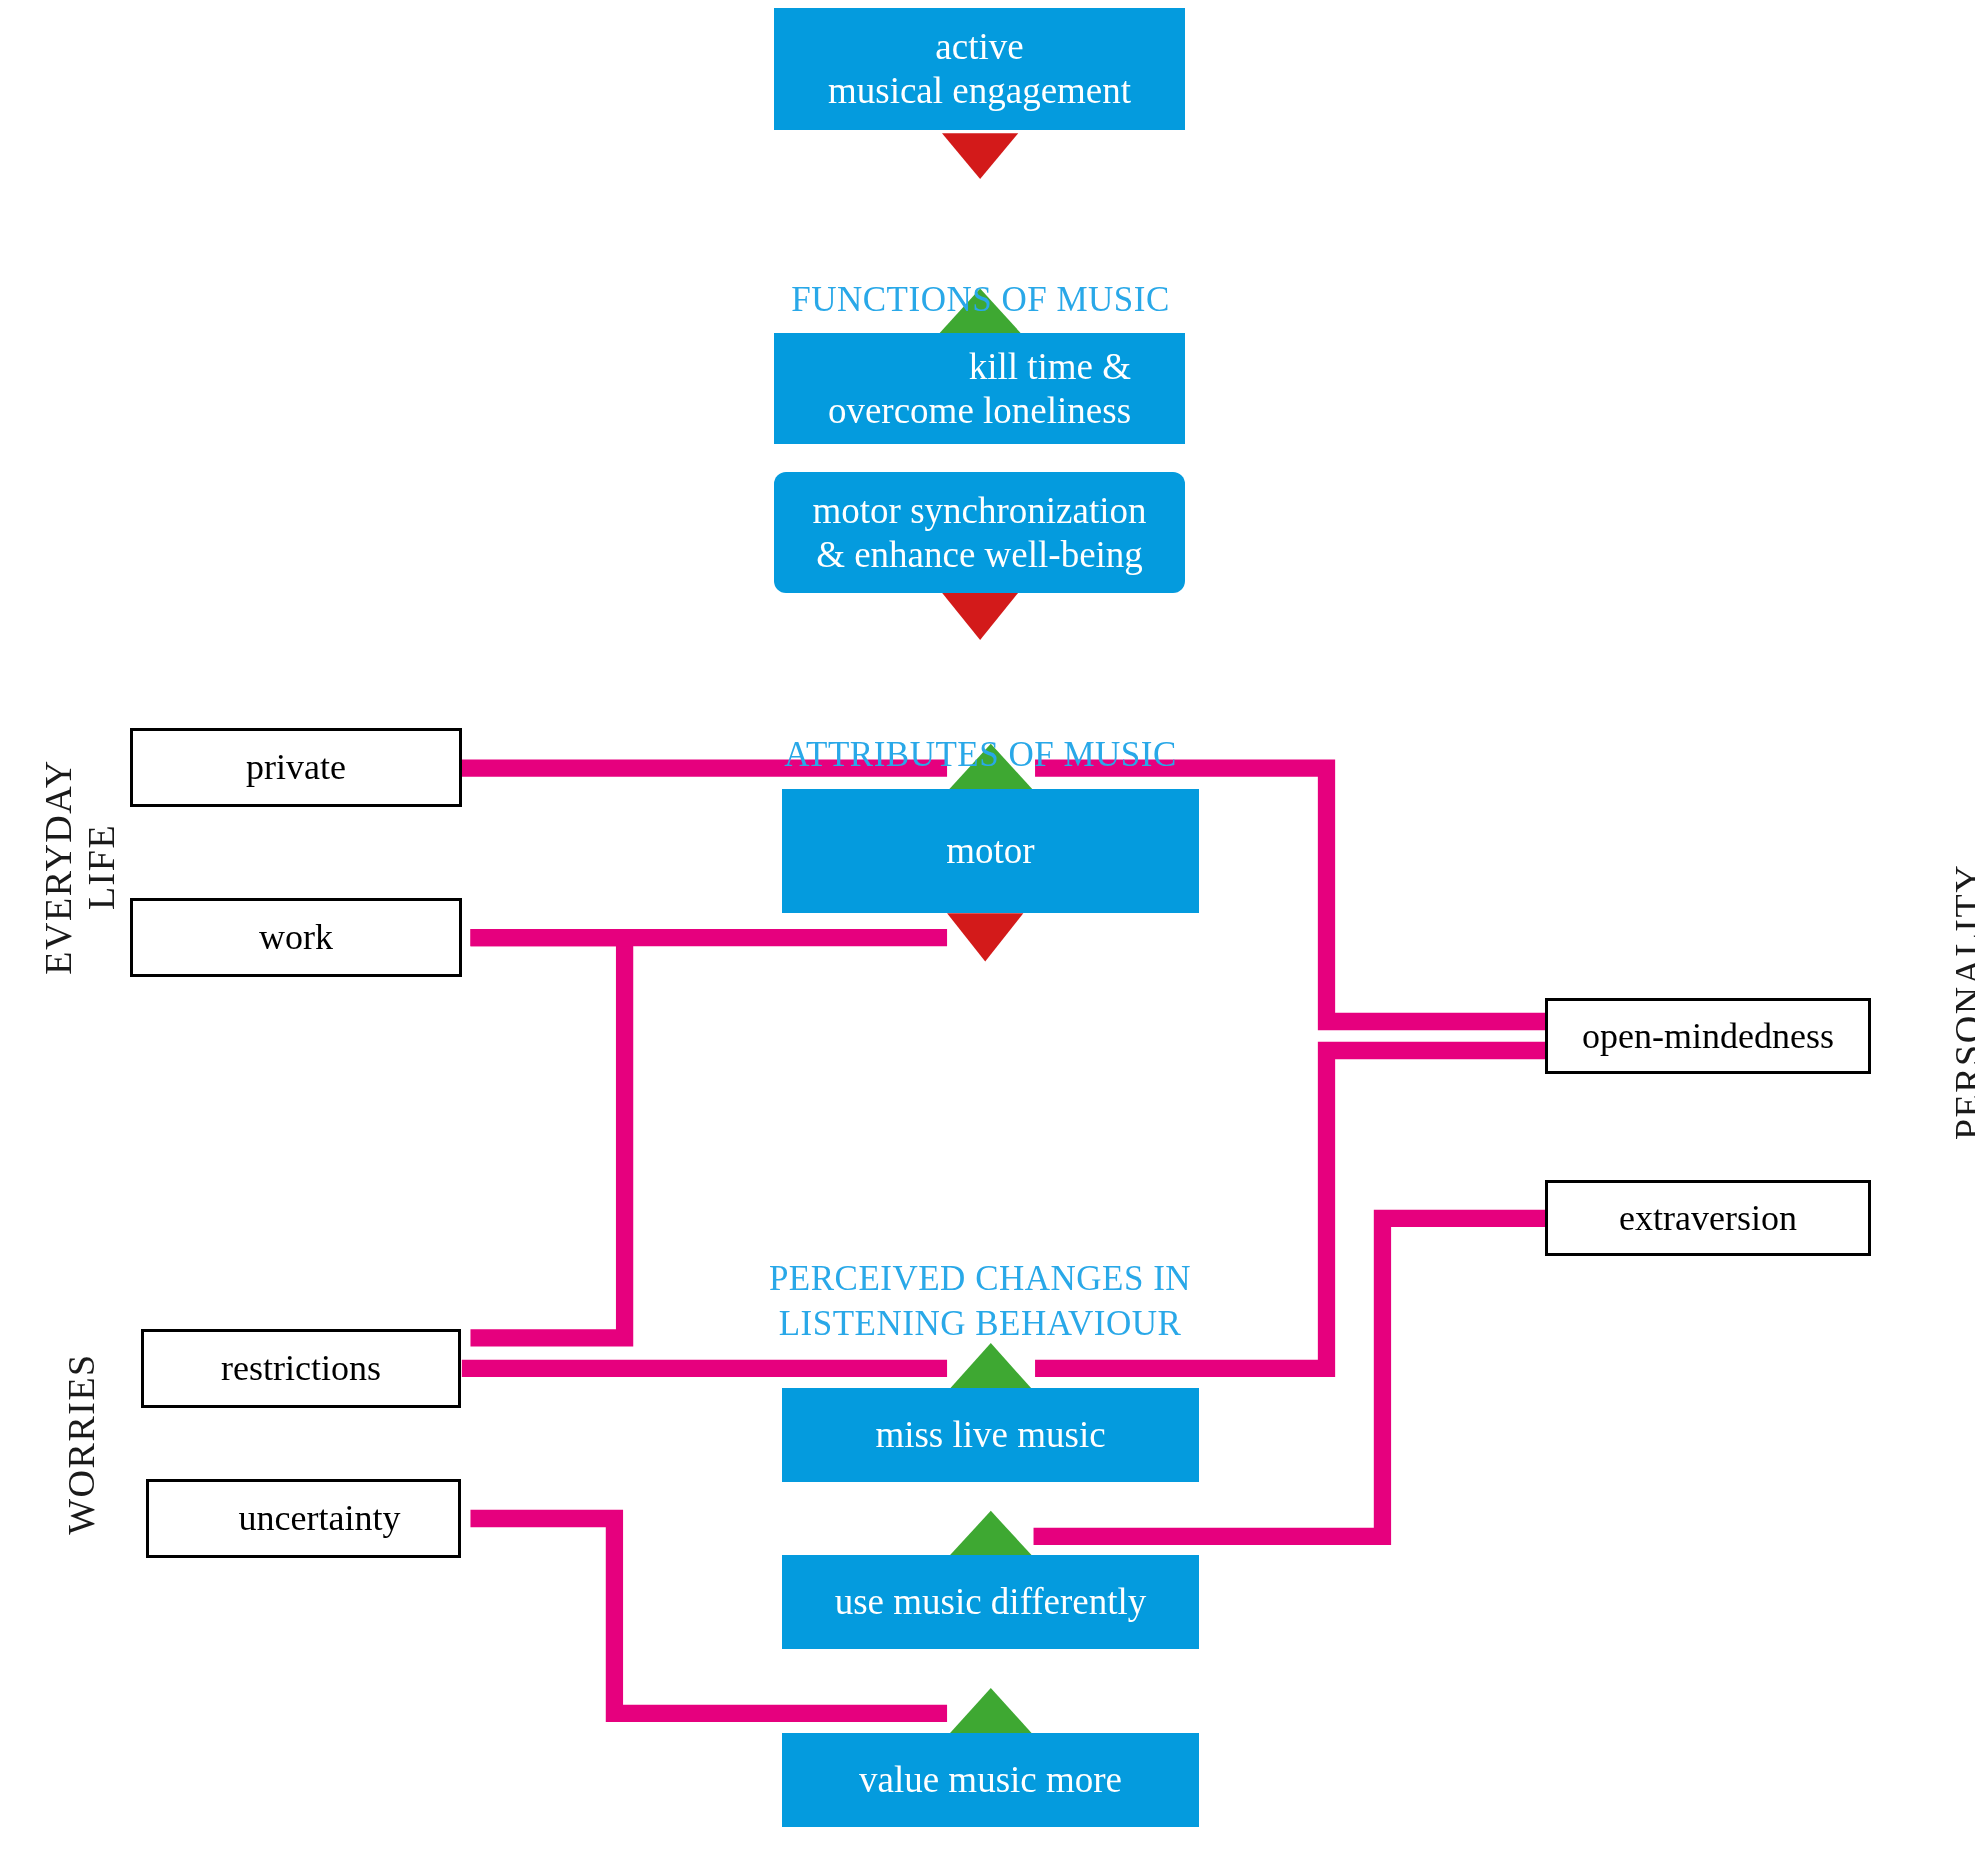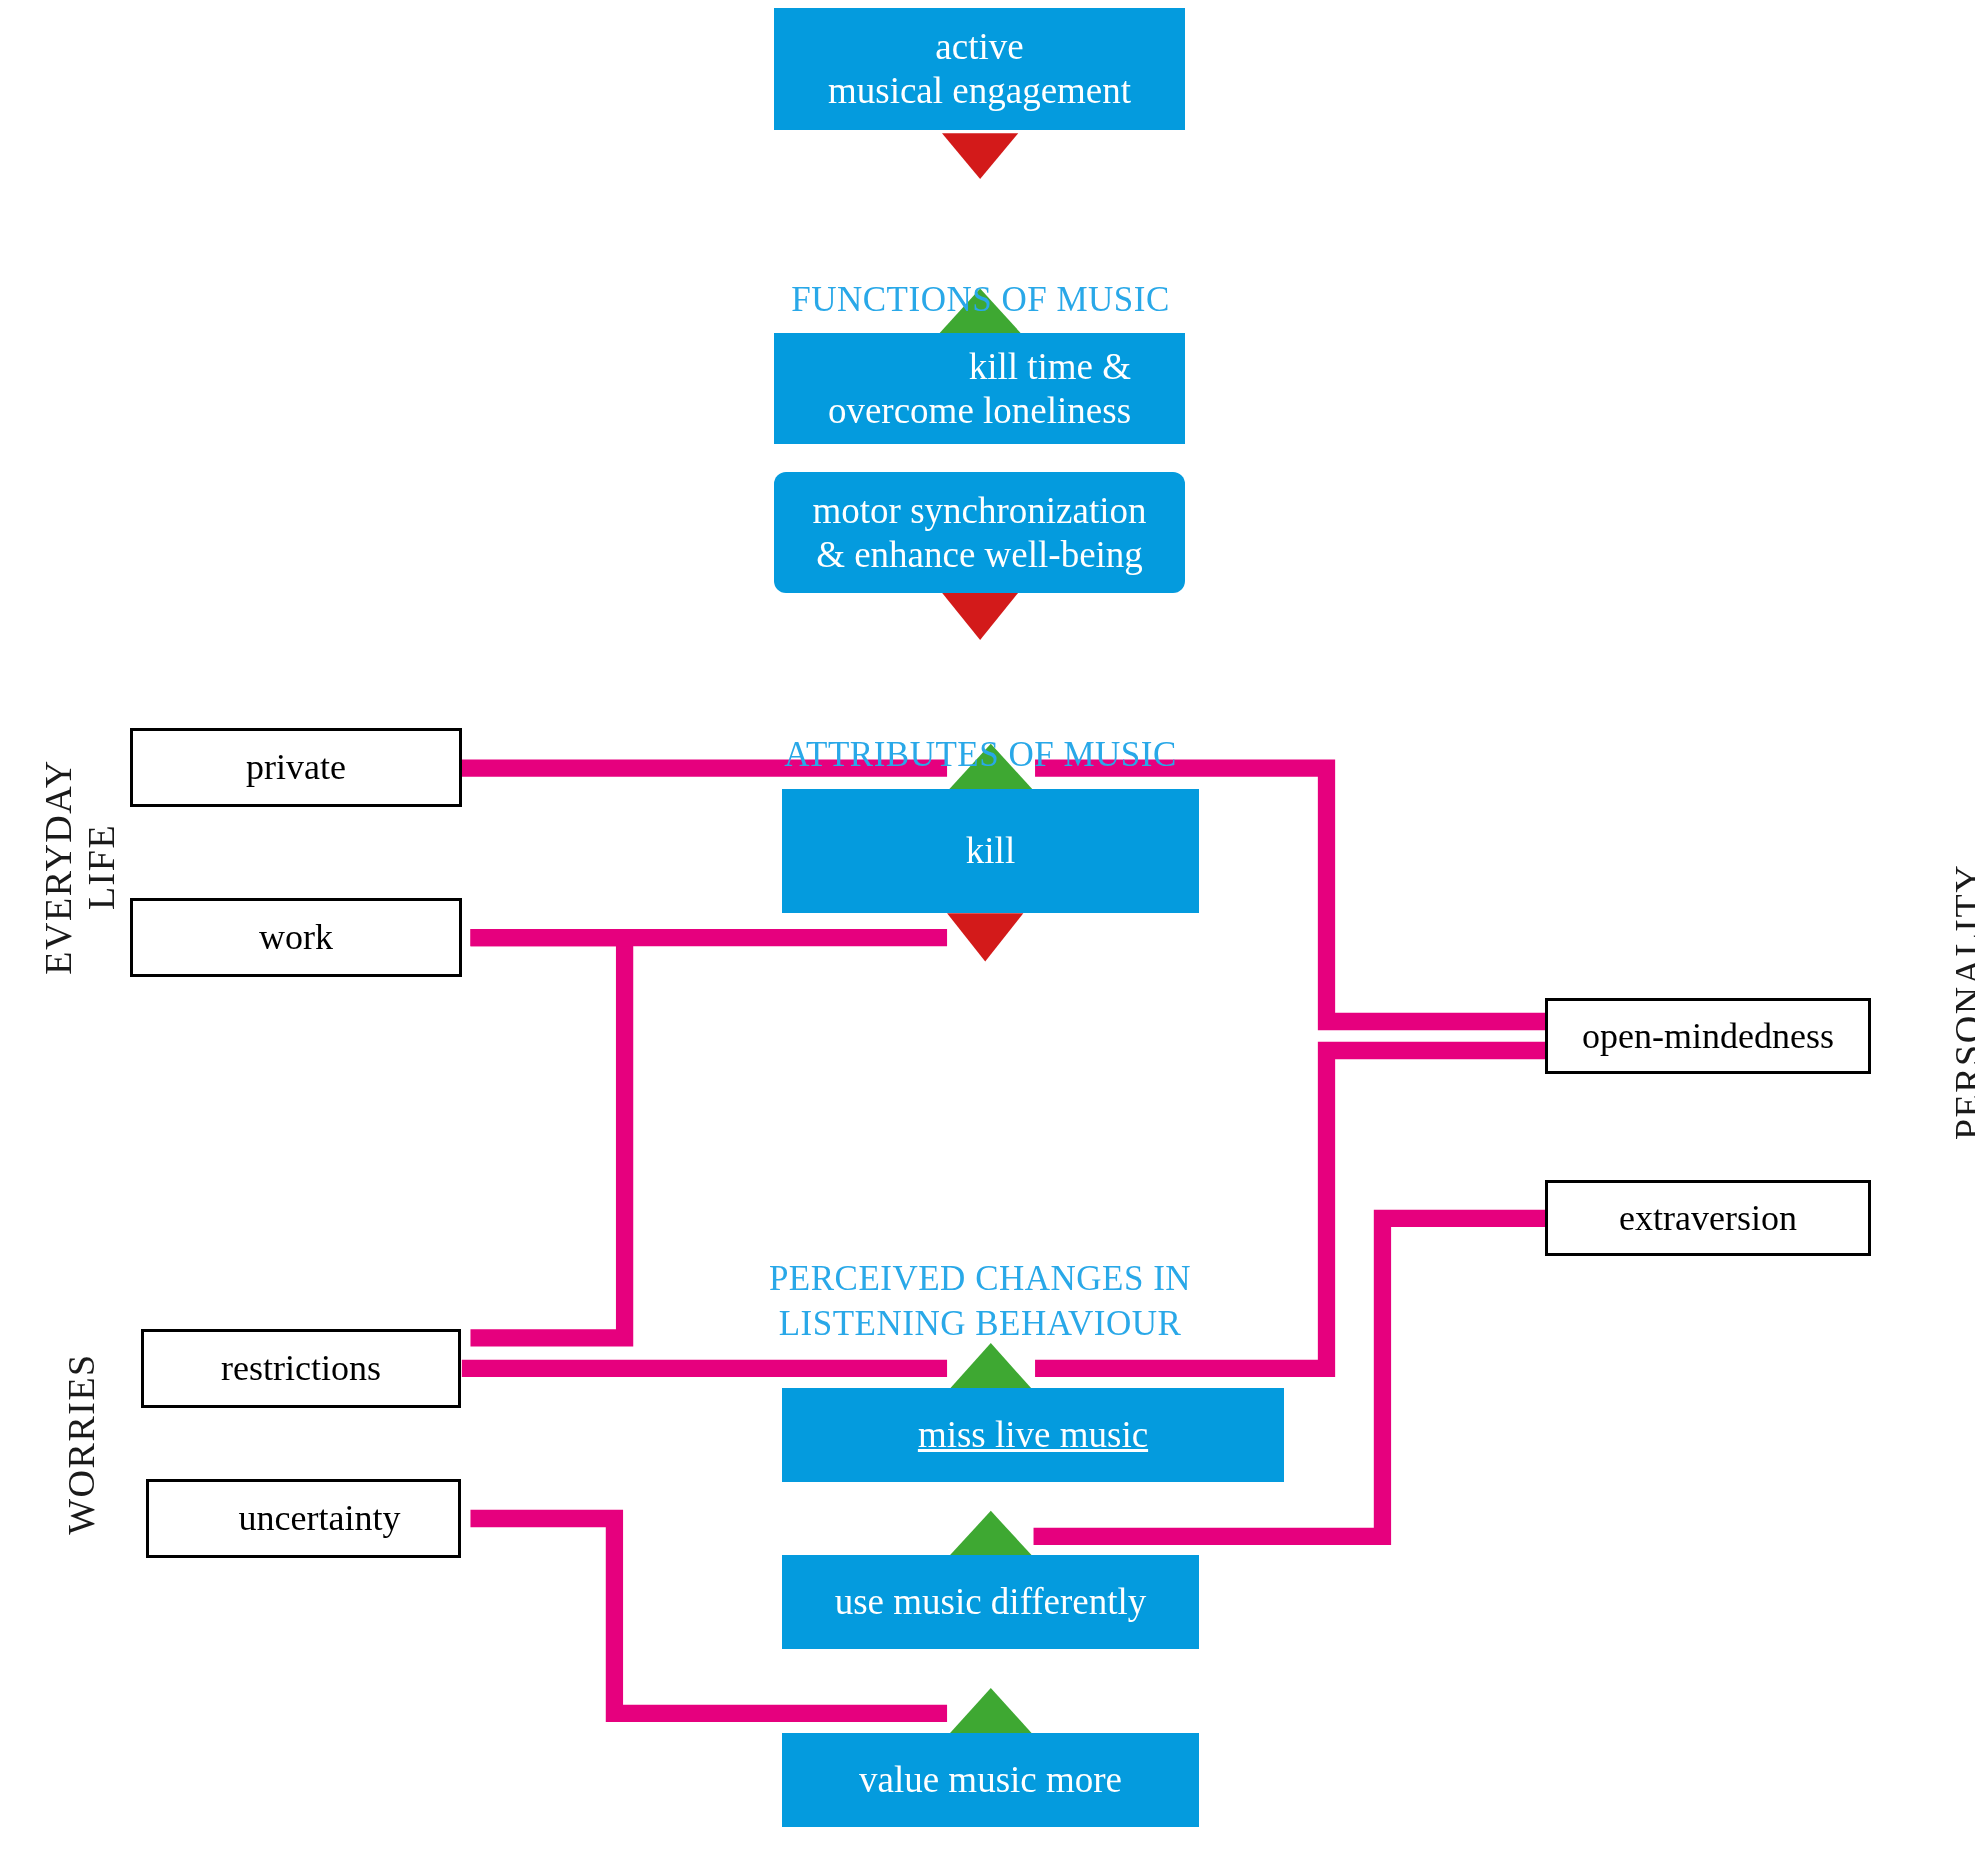--- a/index.html
+++ b/index.html
@@ -141,21 +141,21 @@
 
   <div class="node-box white-box" style="left:130px; top:728px; width:332px; height:79px;">
     <span>private</span>
   </div>
 
   <div class="node-box white-box" style="left:130px; top:898px; width:332px; height:79px;">
     <span>work</span>
   </div>
 
   <div class="node-box blue-box" style="left:782px; top:789px; width:417px; height:124px;">
-    <span>kill</span>
+    <span>motor</span>
   </div>
 
   <div class="side-label rot" style="left:1825px; top:969px; width:285px; height:66px; display:flex; align-items:center; justify-content:center;">
     <span>PERSONALITY</span>
   </div>
 
   <div class="node-box white-box" style="left:1545px; top:998px; width:326px; height:76px;">
     <span>open-mindedness</span>
   </div>
 
@@ -173,21 +173,21 @@
   </div>
 
   <div class="node-box white-box" style="left:141px; top:1329px; width:320px; height:79px;">
     <span>restrictions</span>
   </div>
 
   <div class="node-box white-box" style="left:146px; top:1479px; width:315px; height:79px;padding-left:32px;">
     <span>uncertainty</span>
   </div>
 
-  <div class="node-box blue-box" style="left:782px; top:1388px; width:502px; height:94px;text-decoration:underline;">
+  <div class="node-box blue-box" style="left:782px; top:1388px; width:417px; height:94px;">
     <span>miss live music</span>
   </div>
 
   <div class="node-box blue-box" style="left:782px; top:1555px; width:417px; height:94px;">
     <span>use music differently</span>
   </div>
 
   <div class="node-box blue-box" style="left:782px; top:1733px; width:417px; height:94px;">
     <span>value music more</span>
   </div>

